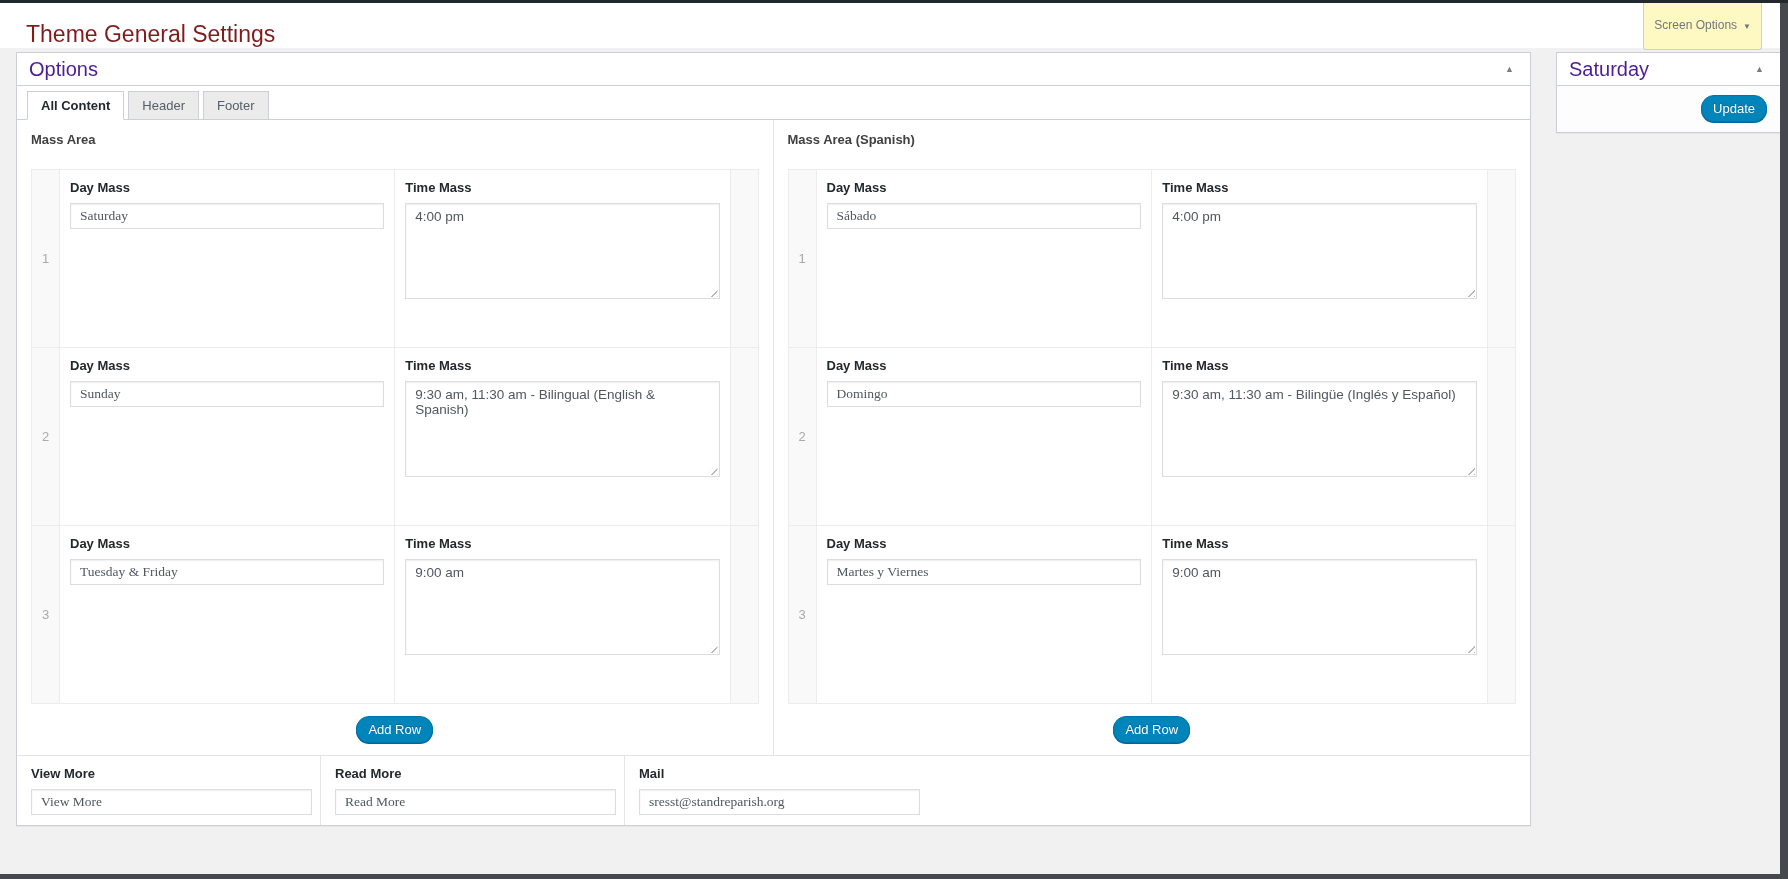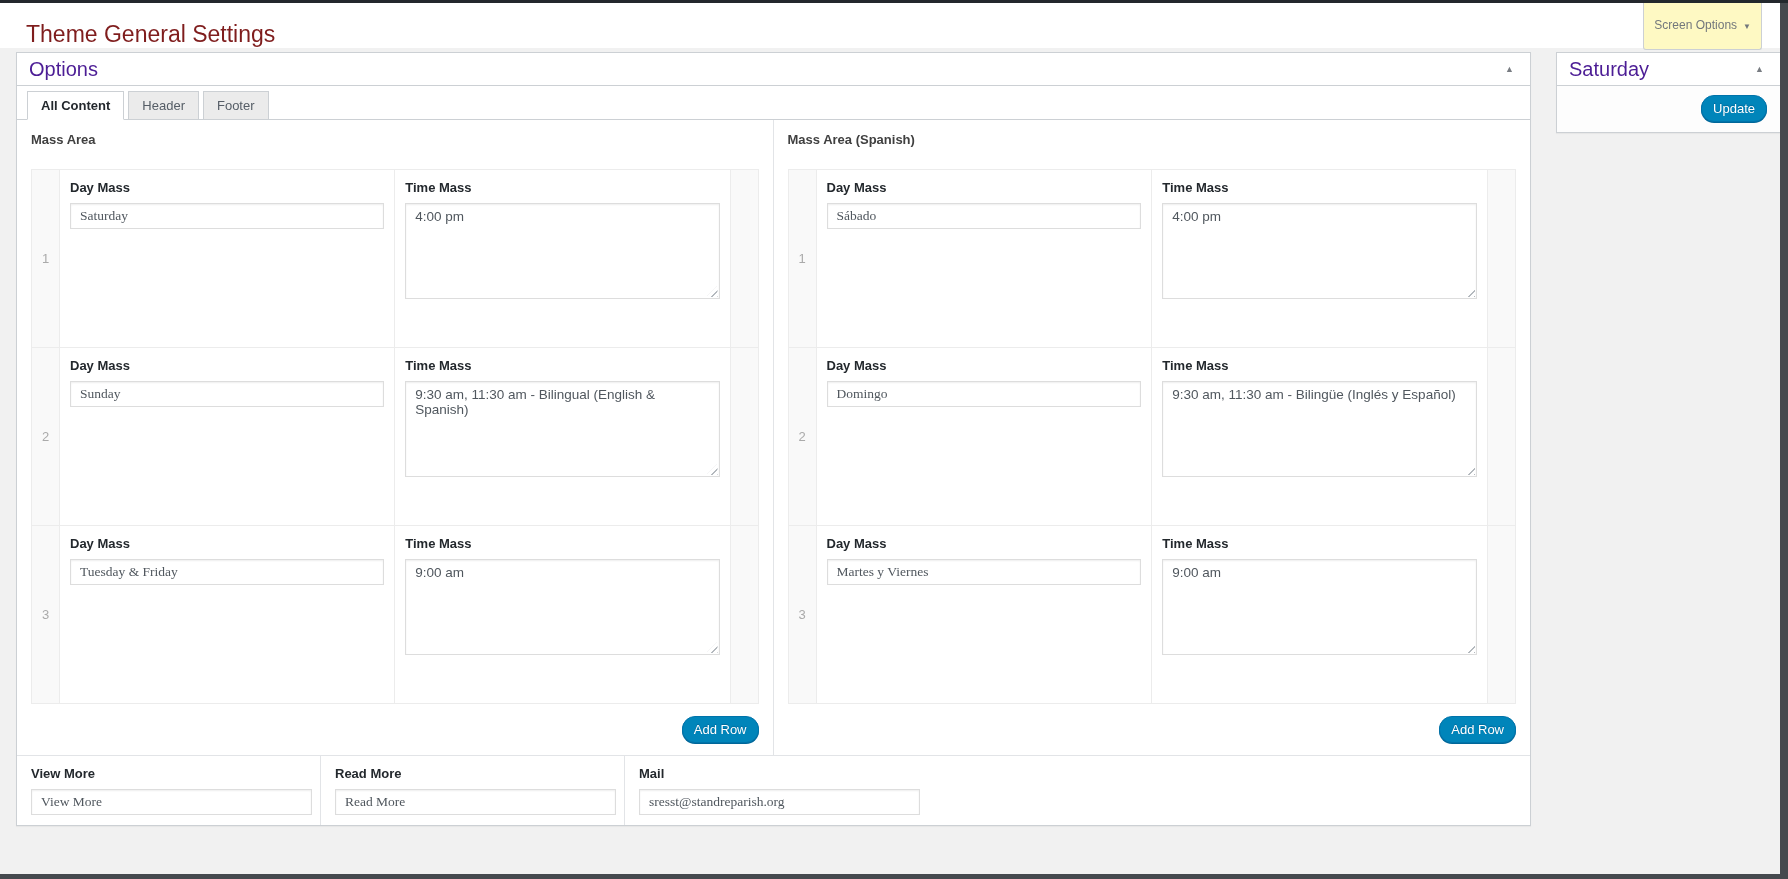--- a/index.html
+++ b/index.html
@@ -51,21 +51,21 @@
     border:1px solid #ddd;box-shadow:inset 0 1px 2px rgba(0,0,0,.07);
     font-family:Liberation Serif, serif;font-size:13.5px;color:#50575e;padding:8px 9px;}
   .ta-wrap{position:relative;}
   .ta-wrap textarea{display:block;width:100%;height:96px;box-sizing:border-box;background:#fff;
     border:1px solid #ddd;box-shadow:inset 0 1px 2px rgba(0,0,0,.07);
     font-family:inherit;font-size:13.5px;color:#50575e;padding:5px 9px;resize:none;overflow:hidden;}
   .grip{position:absolute;right:2px;bottom:2px;width:11px;height:11px;
     background:repeating-linear-gradient(315deg,#b4b9be 0 1px,transparent 1px 4px);
     clip-path:polygon(100% 0,100% 100%,0 100%);cursor:nwse-resize;}
 
-  .repeater-footer{text-align:right;margin-top:12px;}
+  .repeater-footer{text-align:center;margin-top:12px;}
   .button-primary{display:inline-block;background:#0085ba;border:1px solid #0073aa;
     box-shadow:0 1px 0 #006799;text-shadow:0 -1px 1px #006799;color:#fff;font-size:13px;
     line-height:1;padding:6px 11px;border-radius:13px;cursor:pointer;}
 
   .bottom-row{display:flex;min-height:66px;}
   .bottom-field{box-sizing:border-box;padding:10px 14px;}
   .bottom-field.bf-0{width:303px;}
   .bottom-field.bf-1{width:304px;border-left:1px solid #e2e4e7;}
   .bottom-field.bf-2{flex:1;border-left:1px solid #e2e4e7;}
   .bottom-field .text-input{width:281px;}

